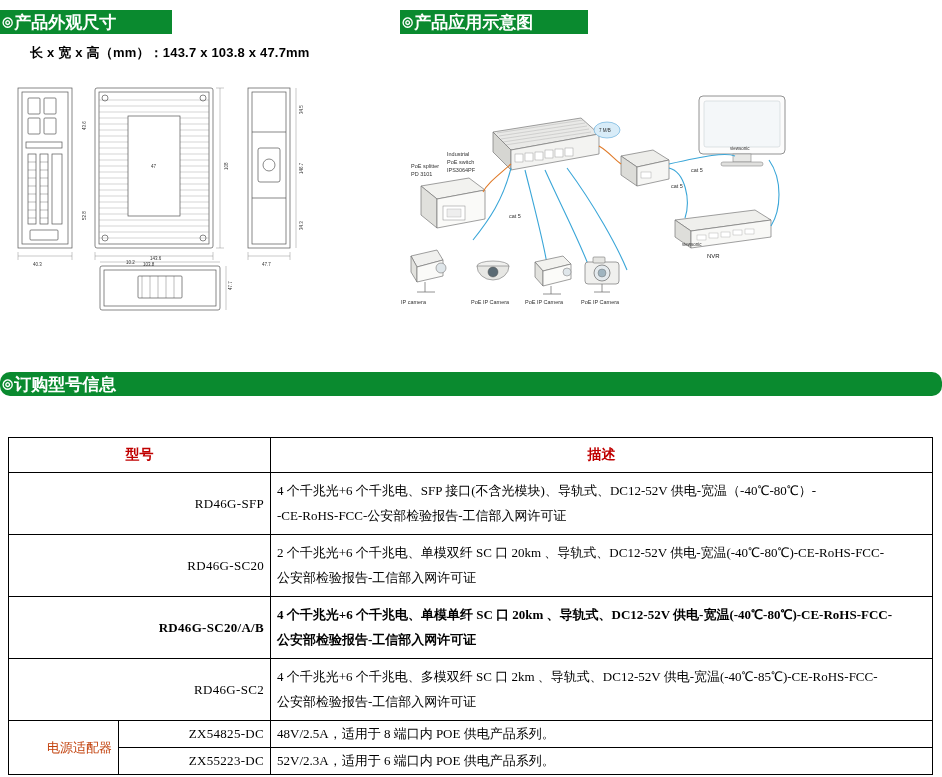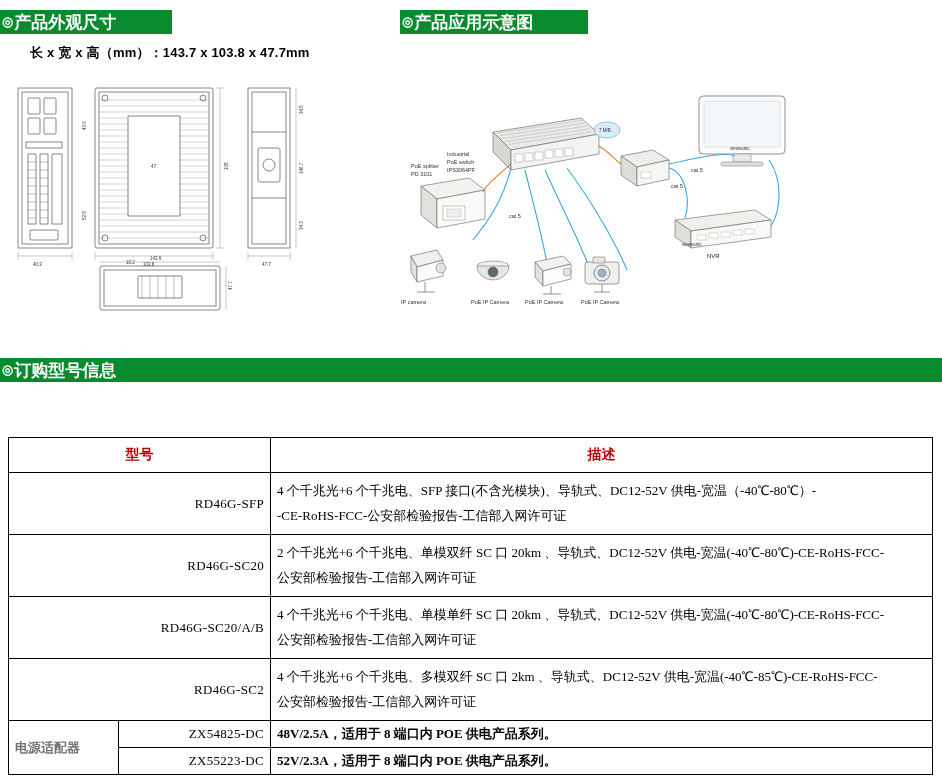--- a/index.html
+++ b/index.html
@@ -31,21 +31,21 @@
     box-sizing: border-box;
   }
   .sec-bar .bullet {
     display: inline-block;
     font-size: 13px;
     vertical-align: 2px;
     margin-right: 1px;
   }
   #sec-dim  { left: 0px;   top: 10px; width: 172px; }
   #sec-app  { left: 400px; top: 10px; width: 188px; }
-  #sec-order{ left: 0px;   top: 358px; width: 942px; }
+  #sec-order{ left: 0px;   top: 372px; width: 942px; border-radius: 10px; }
 
   .sub-title {
     position: absolute;
     left: 14px;
     top: 44px;
     font-family: Liberation Sans, sans-serif;
     font-weight: bold;
     font-size: 13px;
     letter-spacing: 0.2px;
     margin-left: 16px;
@@ -102,37 +102,36 @@
   }
   td.desc {
     line-height: 1.9;
     font-size: 12.5px;
   }
   td.desc .u {
     text-decoration-color: #d03030;
     text-decoration-style: solid;
   }
   td.adapter-label {
-    text-align: left;
-    color: #737373;
-    font-weight: bold;
+    text-align: right;
+    color: #c2410c;
+    font-weight: normal;
     font-size: 14px;
   }
   td.adapter-model {
     text-align: right;
     font-size: 13px;
     letter-spacing: 0.3px;
   }
   td.adapter-desc {
     font-size: 12.5px;
-    font-weight: bold;
   }
   .r1 { height: 62px; }
   .r2 { height: 62px; }
-  .r3 { height: 62px; }
+  .r3 { height: 62px; font-weight: bold; }
   .r4 { height: 62px; }
   .r5 { height: 26px; }
   .r6 { height: 26px; }
 
   .tiny { font-size: 4.5px; fill:#333; font-family:"Liberation Sans", sans-serif; }
   .tiny2 { font-size: 5.5px; fill:#333; font-family:"Liberation Sans", sans-serif; }
   .lbl { font-size: 6px; fill:#222; font-family:"Liberation Sans", sans-serif; }
 </style>
 </head>
 <body>
@@ -452,16 +451,16 @@
         <div>公安部检验报告-工信部入网许可证</div>
       </td>
     </tr>
     <tr class="r5">
       <td class="adapter-label" rowspan="2">电源适配器</td>
       <td class="adapter-model">ZX54825-DC</td>
       <td class="adapter-desc">48V/2.5A，适用于 8 端口内 POE 供电产品系列。</td>
     </tr>
     <tr class="r6">
       <td class="adapter-model">ZX55223-DC</td>
-      <td class="adapter-desc">52V/2.3A，适用于 8 端口内 POE 供电产品系列。</td>
+      <td class="adapter-desc">52V/2.3A，适用于 6 端口内 POE 供电产品系列。</td>
     </tr>
   </tbody>
 </table>
 
 </body></html>

